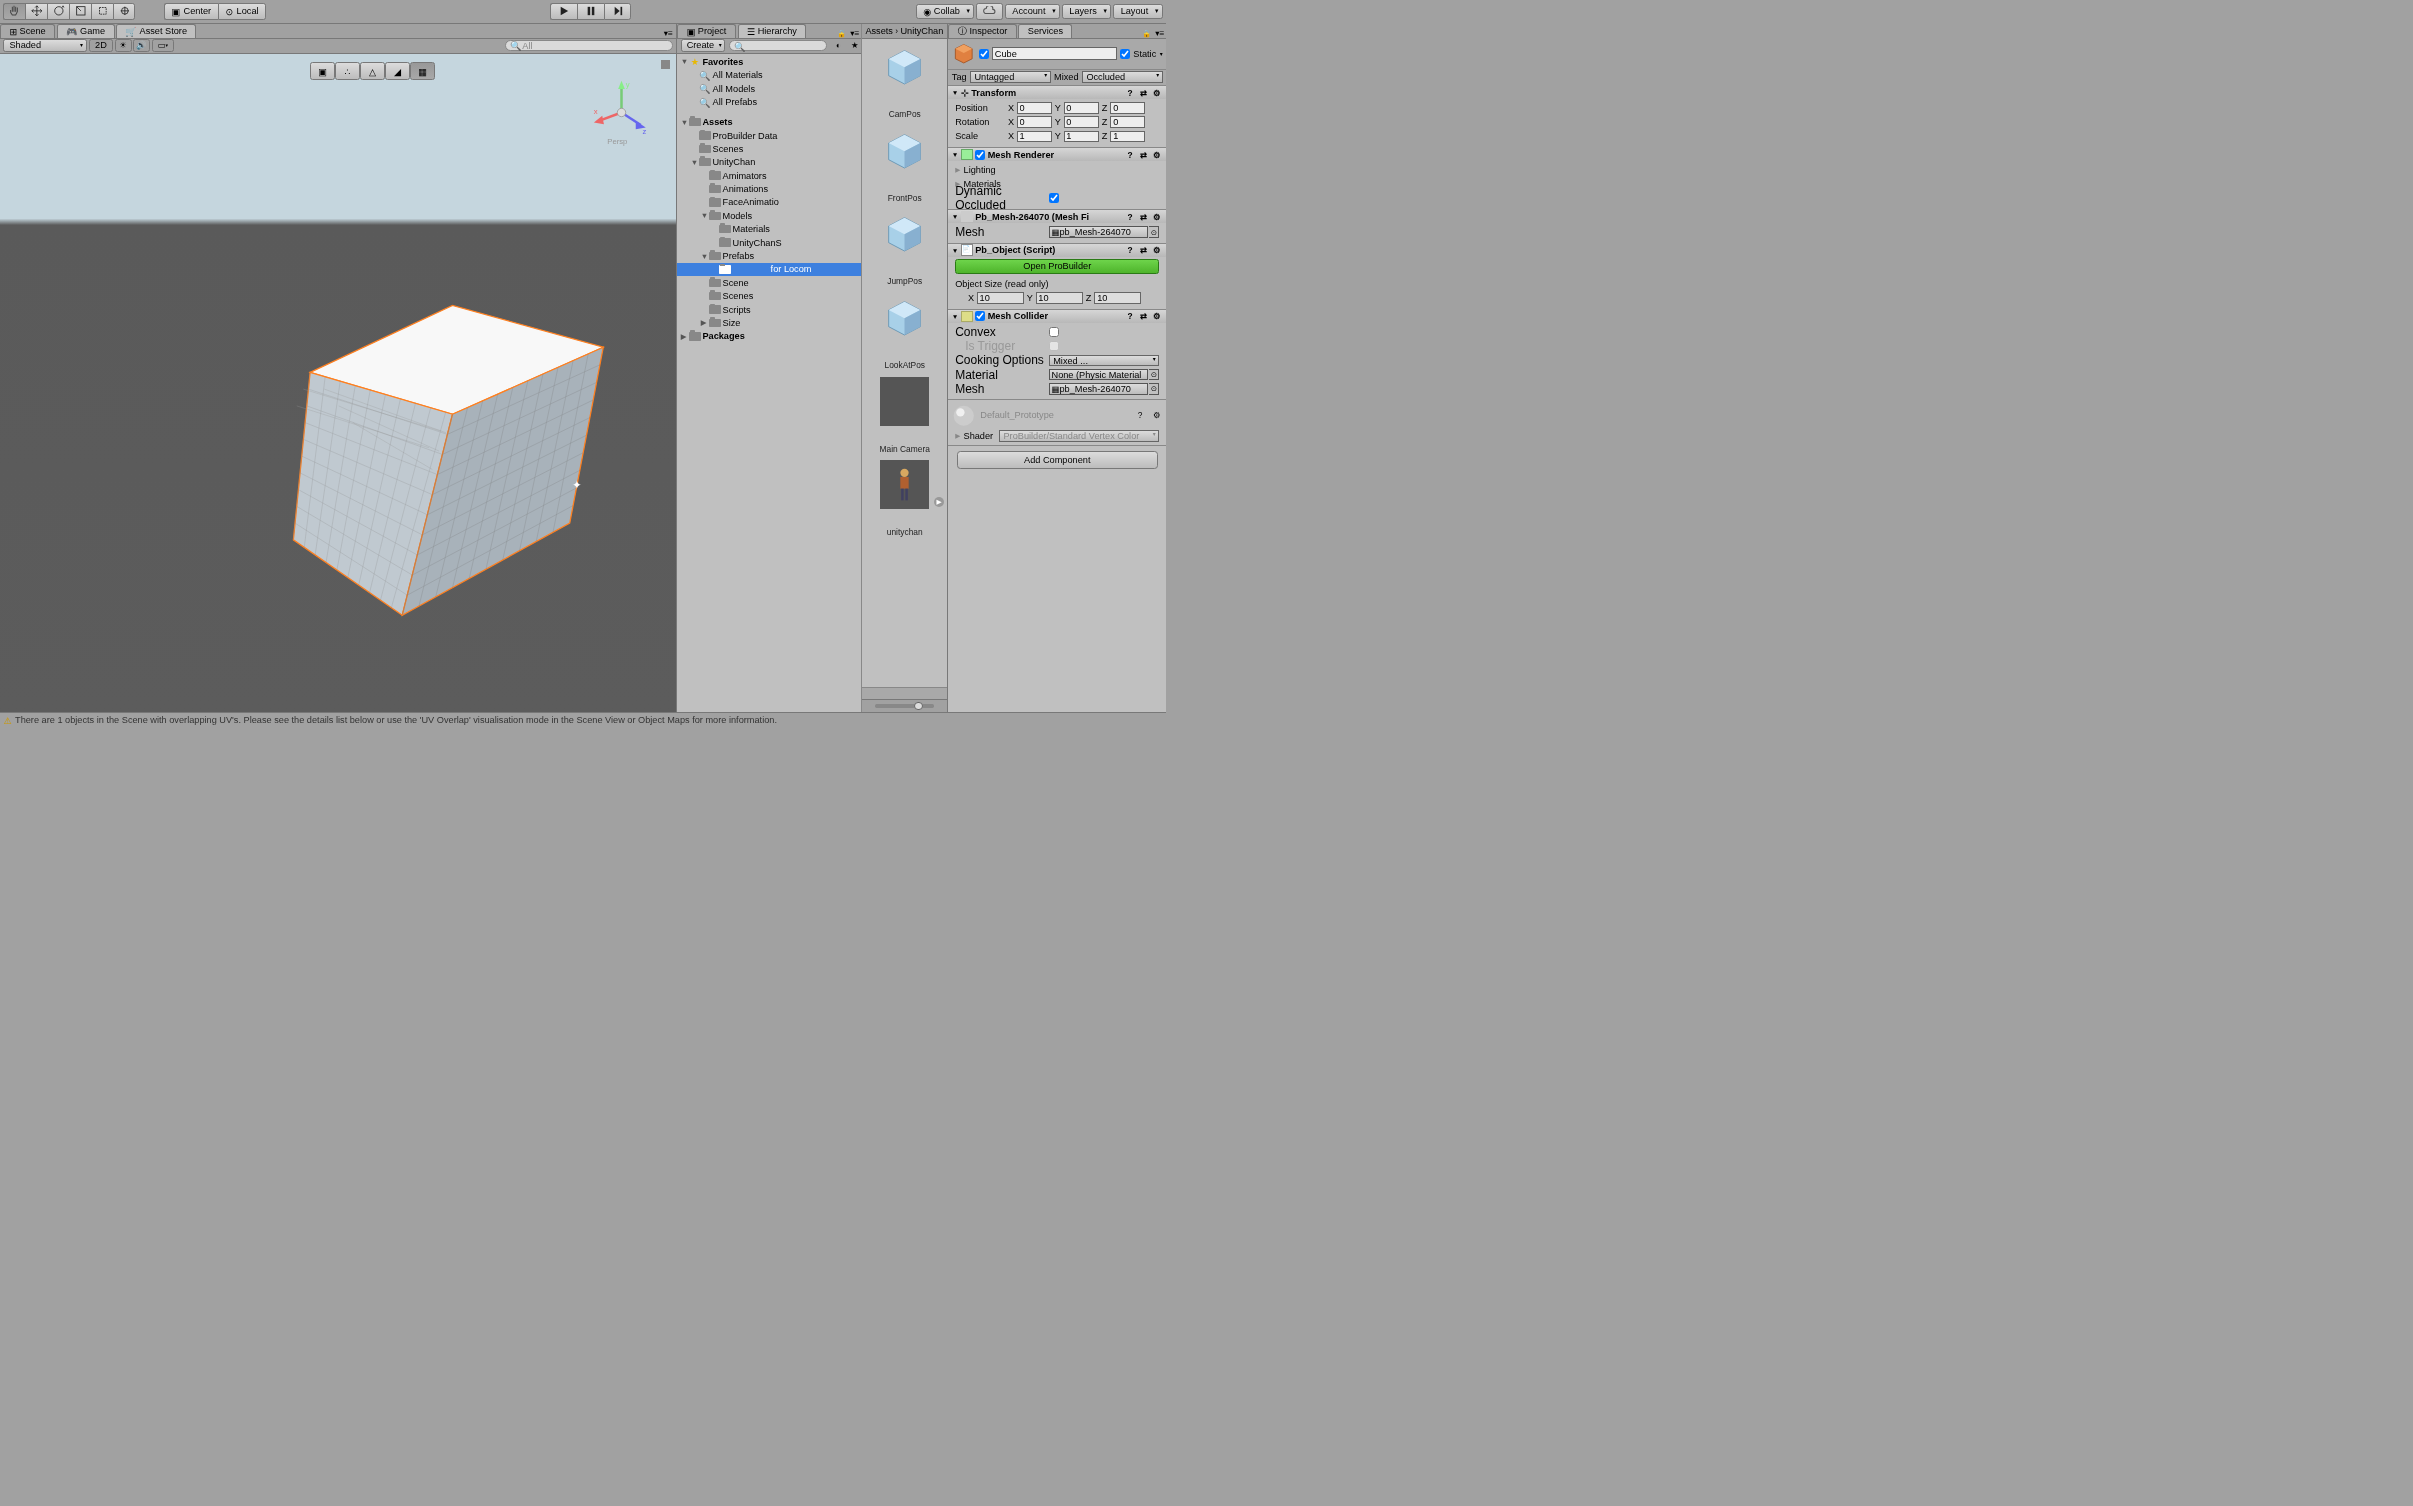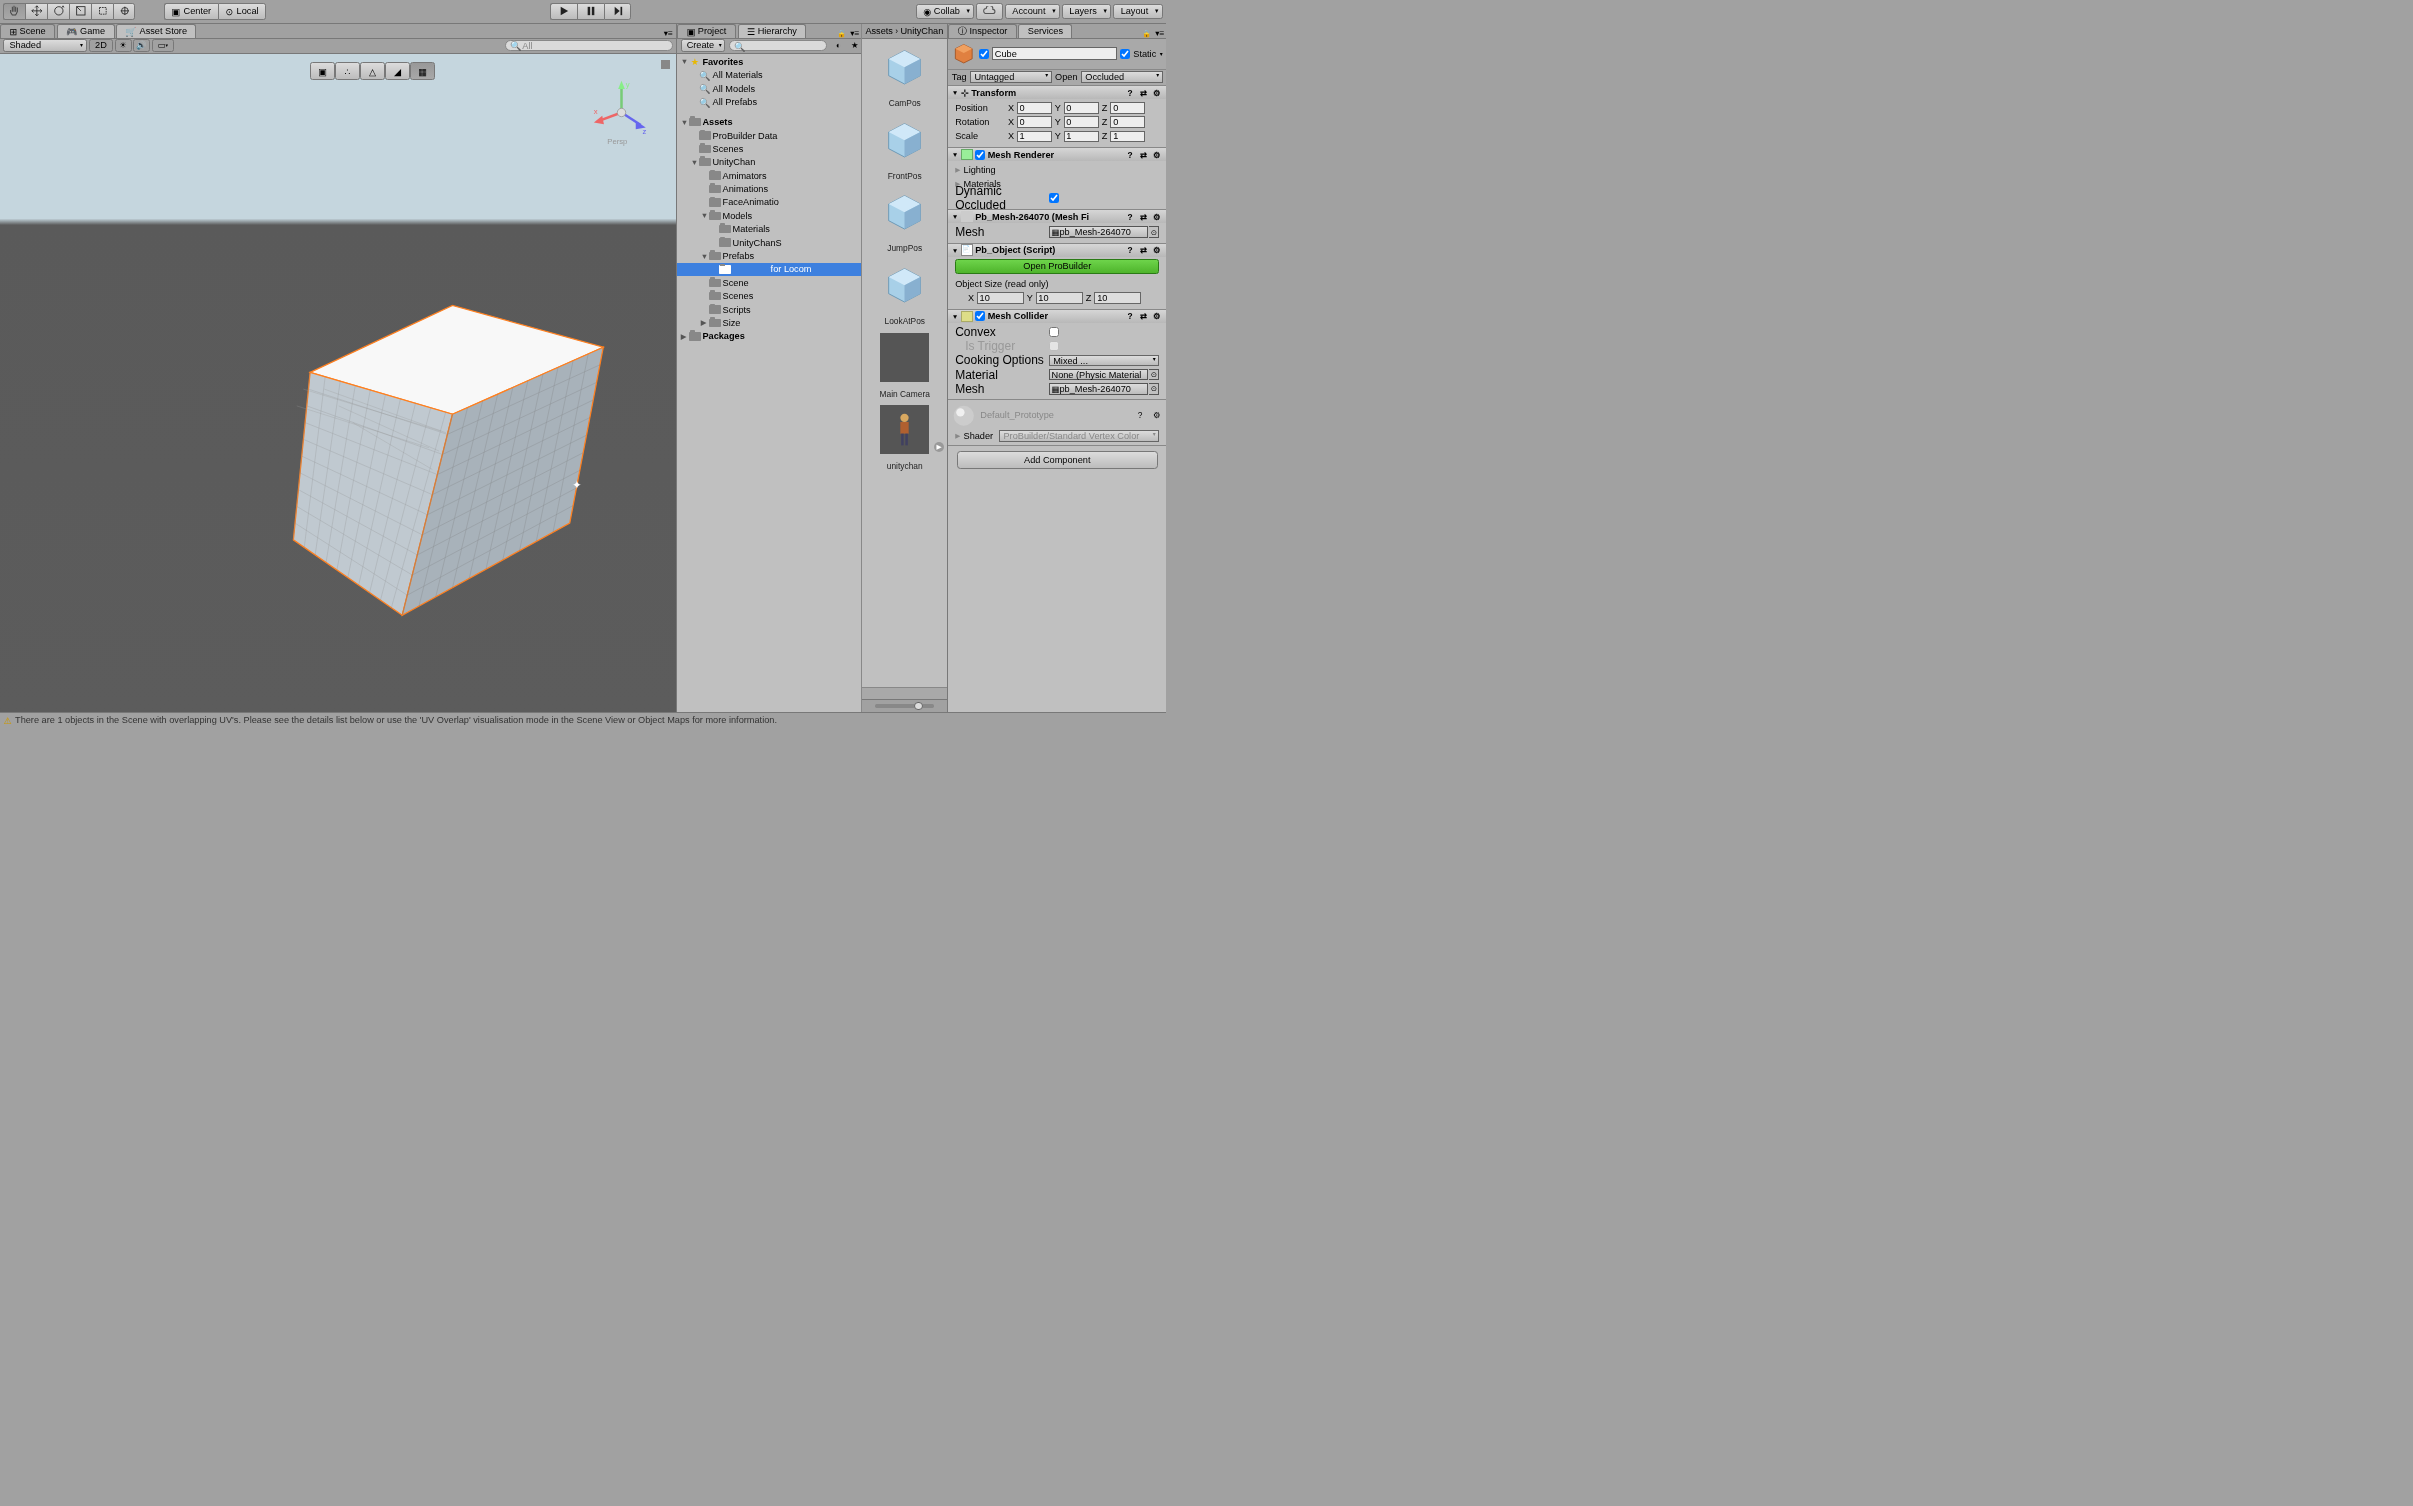--- a/index.html
+++ b/index.html
@@ -33,21 +33,21 @@
 .tree { flex: 1; overflow: auto; background: #c0c0c0; padding: 1.7px 0; }
 .tree-item { display: flex; align-items: center; height: 13.4px; padding-left: 3.4px; cursor: pointer; }
 .tree-item.selected { background: #3d80df; color: white; gap: 38px; }
 .tree-arrow { width: 8.4px; font-size: 7.5px; color: #555; }
 .tree-icon { width: 11.7px; height: 10px; margin-right: 1.7px; display: flex; align-items: center; justify-content: center; }
 .assets-panel { width: 94px; display: flex; flex-direction: column; background: #c0c0c0; border-left: 0.8px solid #888; }
 .breadcrumb { height: 15px; background: #a1a1a1; border-bottom: 0.8px solid #787878; display: flex; align-items: center; padding: 0 3.4px; font-size: 8.4px; }
 .asset-grid { flex: 1; background: #c0c0c0; overflow-y: auto; padding: 3.4px; }
 .asset-item { width: 100%; text-align: center; margin-bottom: 6.7px; cursor: pointer; }
 .asset-thumb { width: 49px; height: 49px; margin: 0 auto; display: flex; align-items: center; justify-content: center; }
-.asset-label { font-size: 8.4px; margin-top: 7px; color: #222; }
+.asset-label { font-size: 8.4px; margin-top: 18px; color: #222; }
 .slider-bar { height: 13.4px; background: #a1a1a1; border-top: 0.8px solid #787878; display: flex; align-items: center; justify-content: center; }
 .inspector-panel { flex: 1; display: flex; flex-direction: column; background: #c0c0c0; border-left: 0.8px solid #787878; }
 .inspector-body { flex: 1; overflow-y: auto; background: #c0c0c0; }
 .insp-header { background: #a9a9a9; padding: 3.4px; display: flex; align-items: center; gap: 3.4px; border-bottom: 0.8px solid #888; }
 .obj-name-input { flex: 1; height: 13.4px; background: #eee; border: 0.8px solid #666; padding: 0 1.7px; font-size: 9.2px; }
 .insp-tag-row { background: #a9a9a9; padding: 1.7px 3.4px; display: flex; align-items: center; gap: 3.4px; border-bottom: 0.8px solid #888; font-size: 9.2px; }
 .mini-dd { height: 11.7px; background: linear-gradient(#dcdcdc, #bcbcbc); border: 0.8px solid #666; font-size: 8.4px; padding: 0 11.7px 0 3.4px; position: relative; }
 .mini-dd::after { content: '▾'; position: absolute; right: 2.5px; font-size: 5.9px; }
 .component { border-bottom: 0.8px solid #888; }
 .comp-header { height: 13.4px; background: linear-gradient(#d6d6d6, #b8b8b8); display: flex; align-items: center; padding: 0 3.4px; gap: 2.5px; font-weight: bold; font-size: 9.2px; }
@@ -535,21 +535,21 @@
           </div>
         <input type="checkbox" checked="" class="checkbox" style="">
         <input class="obj-name-input" value="Cube" style="">
         <input type="checkbox" checked="" class="checkbox" style="">
         <span>Static</span>
           <span style="font-size:5.9px">▾</span>
       </div>
       <div class="insp-tag-row">
         <span>Tag</span>
         <div class="mini-dd" style="flex:1"><span>Untagged</span></div>
-        <span>Open</span>
+        <span>Mixed</span>
         <div class="mini-dd" style="flex:1"><span>Occluded</span></div>
       </div>
 
       <div class="component">
         <div class="comp-header">
           <span class="comp-arrow">▼</span>
             <span>⊹</span>
             <span>Transform</span>
           <div class="comp-icons">
               <span class="comp-ico-btn">?</span>

